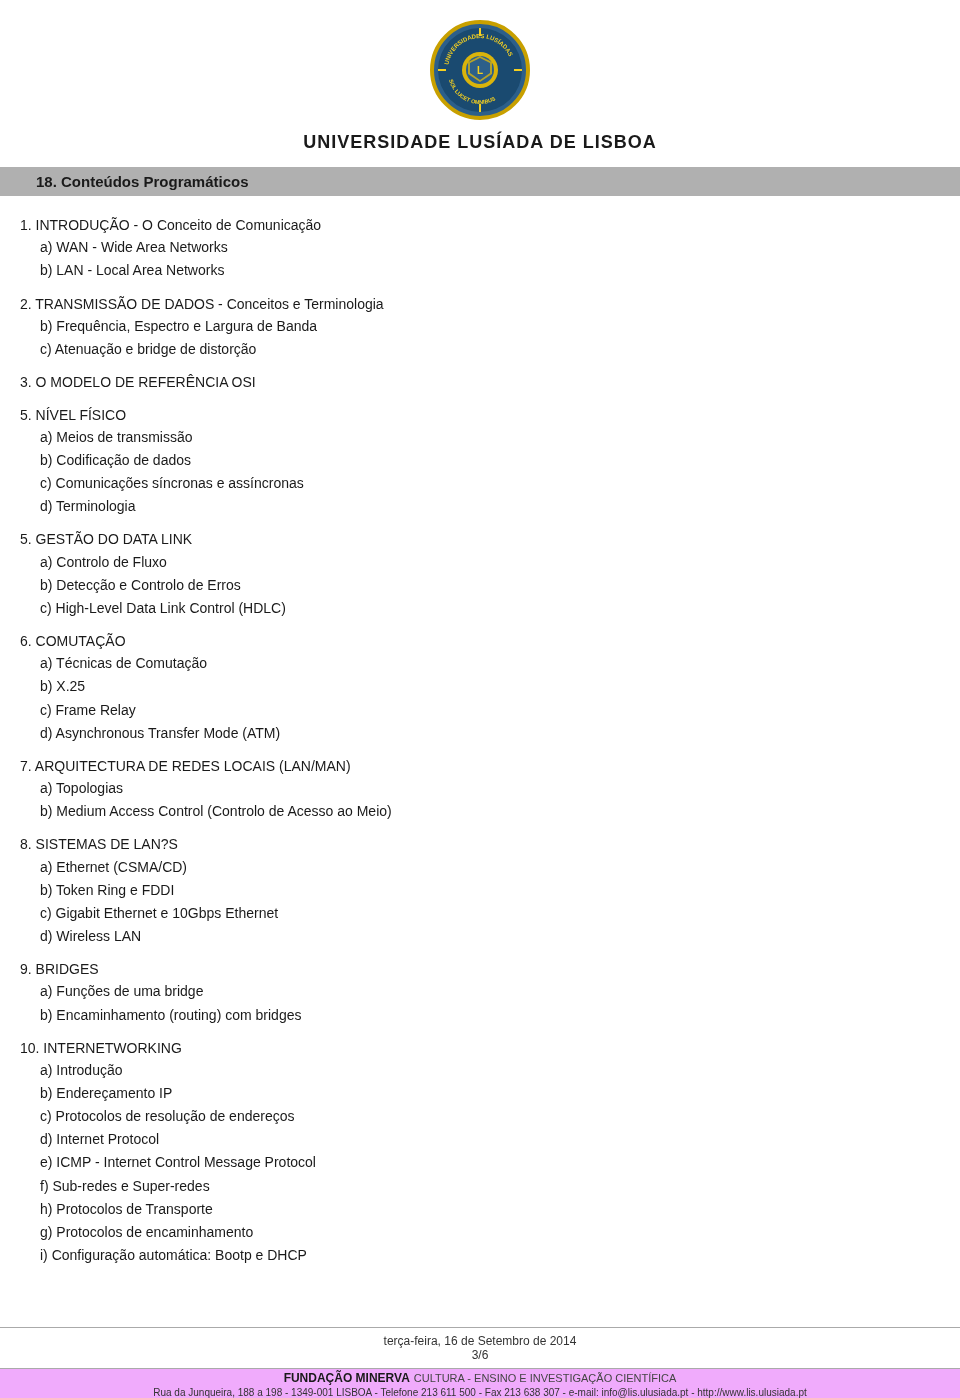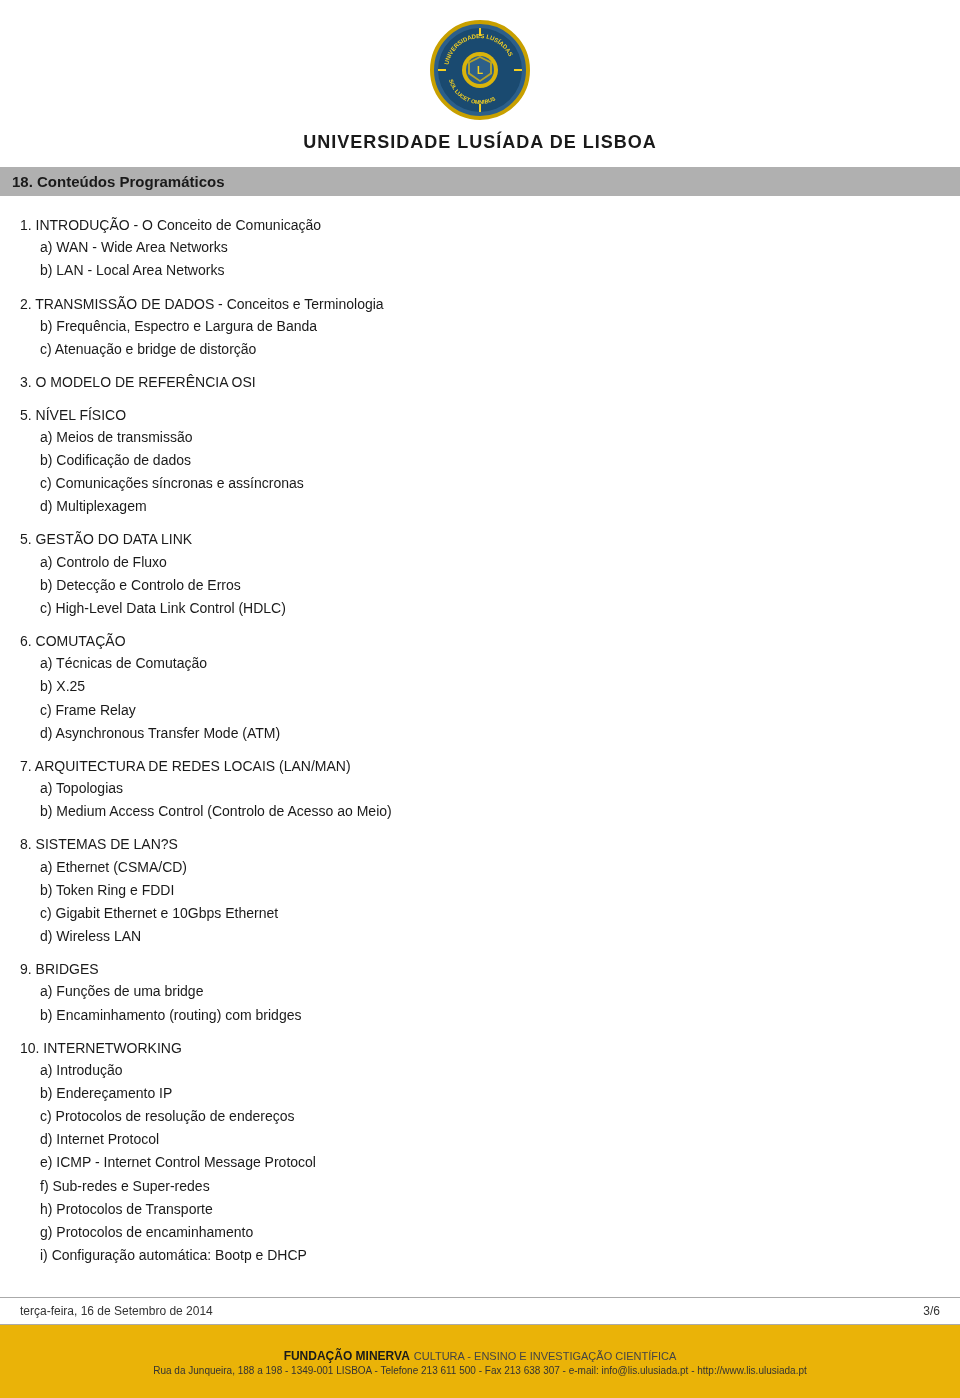--- a/index.html
+++ b/index.html
@@ -35,21 +35,21 @@
     .university-name {
       font-size: 18px;
       font-weight: bold;
       color: #1a1a1a;
       letter-spacing: 1px;
       margin-bottom: 4px;
     }
 
     .section-title-bar {
       background: #b0b0b0;
-      padding: 6px 12px;
+      padding: 6px 36px;
       margin: 0;
     }
 
     .section-title-bar span {
       font-size: 15px;
       font-weight: bold;
       color: #1a1a1a;
     }
 
     .content-area {
@@ -76,36 +76,37 @@
       color: #1a1a1a;
     }
 
     .footer {
       border-top: 1px solid #aaa;
       padding: 6px 20px;
       display: flex;
       justify-content: space-between;
       align-items: center;
       margin-top: auto;
+      flex-direction: column;
     }
 
     .footer-date {
       font-size: 12px;
       color: #333;
     }
 
     .footer-page {
       font-size: 12px;
       color: #333;
     }
 
     .bottom-bar {
-      background: #eab308;
+      background: #f0abfc;
       border-top: 1px solid #aaa;
-      padding: 22px 20px;
+      padding: 0 20px;
       text-align: center;
     }
 
     .bottom-bar .foundation-name {
       font-size: 12px;
       font-weight: bold;
       color: #1a1a1a;
     }
 
     .bottom-bar .foundation-subtitle {
@@ -182,21 +183,21 @@
 
     <div class="main-item">
       <div class="main-item-label">3. O MODELO DE REFERÊNCIA OSI</div>
     </div>
 
     <div class="main-item">
       <div class="main-item-label">5. NÍVEL FÍSICO</div>
       <div class="sub-item">a) Meios de transmissão</div>
       <div class="sub-item">b) Codificação de dados</div>
       <div class="sub-item">c) Comunicações síncronas e assíncronas</div>
-      <div class="sub-item">d) Multiplexagem</div>
+      <div class="sub-item">d) Terminologia</div>
     </div>
 
     <div class="main-item">
       <div class="main-item-label">5. GESTÃO DO DATA LINK</div>
       <div class="sub-item">a) Controlo de Fluxo</div>
       <div class="sub-item">b) Detecção e Controlo de Erros</div>
       <div class="sub-item">c) High-Level Data Link Control (HDLC)</div>
     </div>
 
     <div class="main-item">

